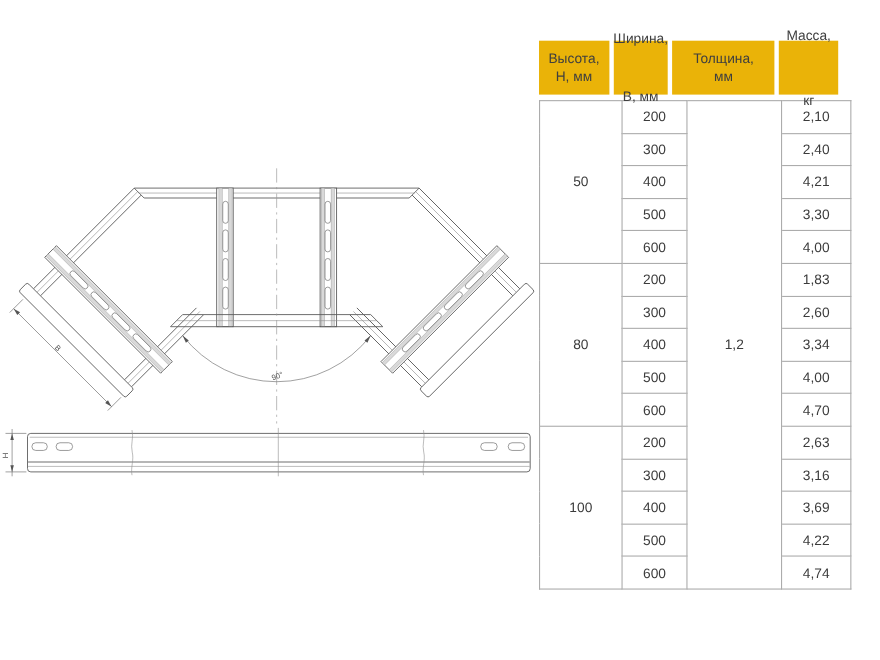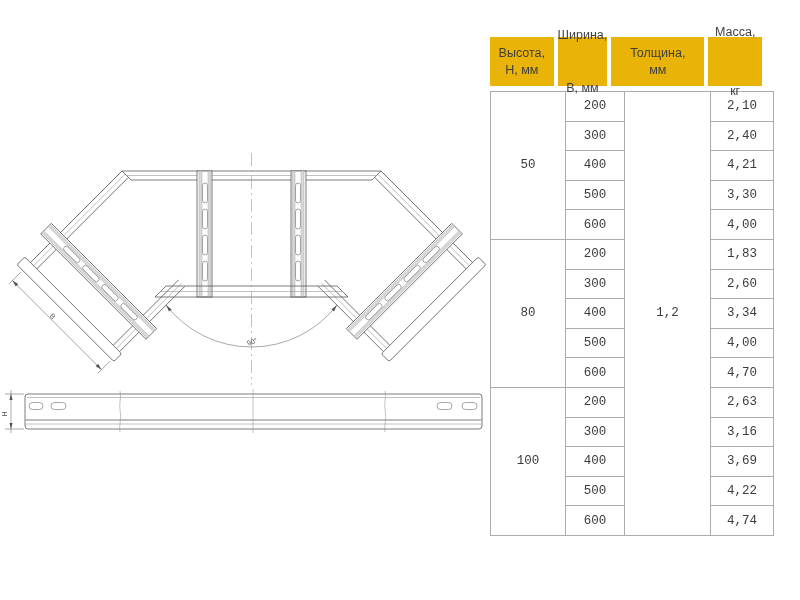--- a/index.html
+++ b/index.html
@@ -16,21 +16,21 @@
     background:#eab308;color:#3f3f3f;font-size:12.5px;line-height:1.3;
     display:flex;flex-direction:column;align-items:center;justify-content:center;
     height:49px;text-align:center;
   }
   .hdr .hc{margin-right:4px;}
   .hdr .hc:last-child{margin-right:12px;gap:43px;}
   .hc.c1{width:71px;}.hc.c2{width:55px;gap:36px;}.hc.c3{width:104px;}.hc.c4{width:60px;}
   table.body{border-collapse:collapse;table-layout:fixed;width:284px;}
   table.body td{
     border:1px solid #acacac;font-size:12.5px;color:#3b3b3b;
-    text-align:center;vertical-align:middle;height:28.6px;padding:0;font-family:Liberation Mono, monospace;
+    text-align:center;vertical-align:middle;height:28.6px;padding:0;
   }
 
   
   .ln{stroke:#5a5a5a;stroke-width:.8;fill:none;}
   .tn{stroke:#8f8f8f;stroke-width:.55;fill:none;}
   .wf{fill:#ffffff;stroke:#5a5a5a;stroke-width:.8;}
   .gb{fill:#d9d9d9;stroke:#9a9a9a;stroke-width:.4;}
   .sl{fill:#ffffff;stroke:#6a6a6a;stroke-width:.6;}
   .dim{stroke:#6f6f6f;stroke-width:.6;fill:none;}
   .ar{fill:#555555;stroke:none;}

